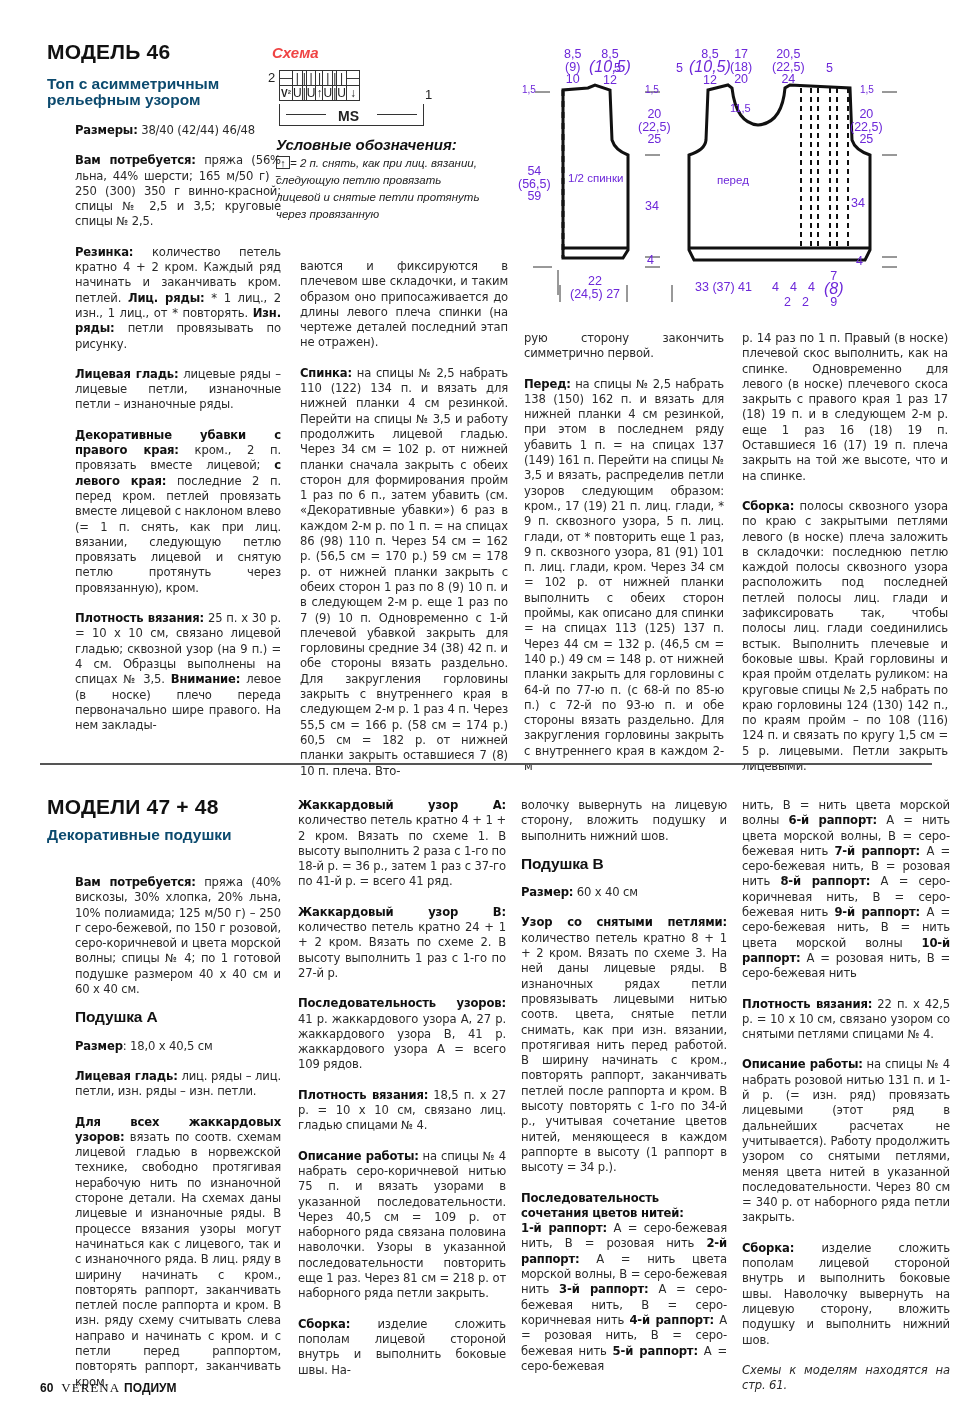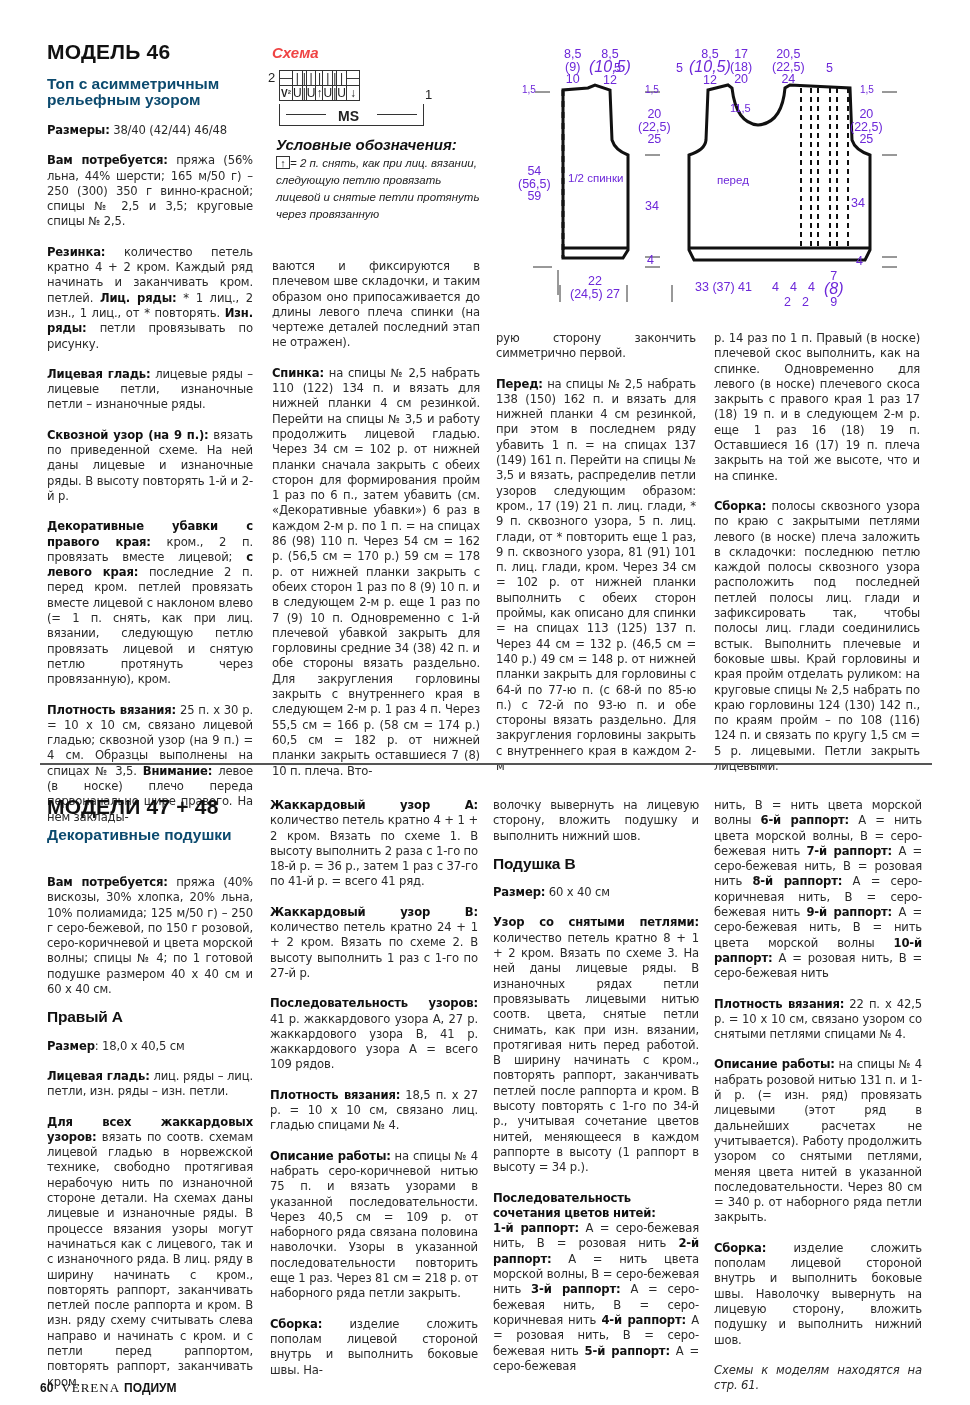--- a/index.html
+++ b/index.html
@@ -1,19 +1,19 @@
 <!DOCTYPE html>
 <html><head>
 <meta charset="utf-8">
 <style>
   * { margin:0; padding:0; box-sizing:border-box; }
   html, body { width:970px; height:1405px; background:#fff; overflow:hidden; }
   body { position:relative; font-family:"DejaVu Sans", sans-serif; color:#222; }
   .abs { position:absolute; }
-  .col { position:absolute; font-size:11.6px; line-height:15.3px; text-align:justify; color:#2a2a2a; letter-spacing:-0.15px; }
+  .col { position:absolute; font-size:11.6px; line-height:15.3px; text-align:justify; color:#2a2a2a; letter-spacing:-0.15px;margin-left:28px; }
   .col p { margin-bottom:15px; hyphens:manual; }
   .col p b, .col span.b { font-weight:bold; color:#111; }
   .h1 { font-family:"Liberation Sans", sans-serif; font-weight:bold; font-size:21px; letter-spacing:0.2px; color:#111; }
   .h2 { font-family:"Liberation Sans", sans-serif; font-weight:bold; font-size:15.5px; line-height:16px; color:#0c4a6e; }
   .h3 { font-family:"Liberation Sans", sans-serif; font-weight:bold; font-size:15.5px; color:#111; }
   .ital { font-style:italic; }
   .schema-title { font-family:"Liberation Sans", sans-serif; font-weight:bold; font-style:italic; font-size:15px; color:#ef4444; }
   .legend-title { font-family:"Liberation Sans", sans-serif; font-weight:bold; font-style:italic; font-size:15px; color:#111; }
   .legend-text { font-family:"Liberation Sans", sans-serif; font-style:italic; font-size:11.5px; line-height:17px; color:#222; }
   .chart { border:1.5px solid #333; }
@@ -29,21 +29,20 @@
 <body>
 
 <div class="abs h1" style="left:47px;top:40px;">МОДЕЛЬ 46</div>
 <div class="abs h2" style="left:47px;top:76px;width:215px;">Топ с асимметричным рельефным узором</div>
 
 <div class="col" style="left:47px;top:123px;width:206px;">
   <p><b>Размеры:</b><span> 38/40 (42/44) 46/48</span></p>
   <p><b>Вам потребуется:</b><span> пряжа (56% льна, 44% шерсти; 165 м/50 г) – 250 (300) 350 г винно-красной; спицы № 2,5 и 3,5; круговые спицы № 2,5.</span></p>
   <p><b>Резинка:</b><span> количество петель кратно 4 + 2 кром. Каждый ряд начинать и заканчивать кром. петлей. </span><b>Лиц. ряды:</b><span> * 1 лиц., 2 изн., 1 лиц., от * повторять. </span><b>Изн. ряды:</b><span> петли провязывать по рисунку.</span></p>
   <p><b>Лицевая гладь:</b><span> лицевые ряды – лицевые петли, изнаночные петли – изнаночные ряды.</span></p>
-  <p><b>Сквозной узор (на 9 п.):</b><span> вязать по приведенной схеме. На ней даны лицевые и изнаночные ряды. В высоту повторять 1-й и 2-й р.</span></p>
   <p><b>Декоративные убавки с правого края:</b><span> кром., 2 п. провязать вместе лицевой; </span><b>с левого края:</b><span> последние 2 п. перед кром. петлей провязать вместе лицевой с наклоном влево (= 1 п. снять, как при лиц. вязании, следующую петлю провязать лицевой и снятую петлю протянуть через провязанную), кром.</span></p>
   <p><b>Плотность вязания:</b><span> 25 п. x 30 р. = 10 x 10 см, связано лицевой гладью; сквозной узор (на 9 п.) = 4 см. Образцы выполнены на спицах № 3,5. </span><b>Внимание:</b><span> левое (в носке) плечо переда первоначально шире правого. На нем заклады-</span></p>
 </div>
 
 <div class="abs schema-title" style="left:272px;top:44px;">Схема</div>
 <div class="abs" style="left:268px;top:70px;">
   <span class="abs" style="left:0;top:0;font-size:13px;font-family:'Liberation Sans',sans-serif;">2</span>
   <span class="abs" style="left:157px;top:17px;font-size:13px;font-family:'Liberation Sans',sans-serif;">1</span>
   <table class="chart abs" style="left:11px;top:0;">
     <tbody>
@@ -160,21 +159,21 @@
   <p><b>Сборка:</b><span> полосы сквозного узора по краю с закрытыми петлями левого (в носке) плеча заложить в складочки: последнюю петлю каждой полосы сквозного узора расположить под последней петлей полосы лиц. глади и зафиксировать так, чтобы полосы лиц. глади соединились встык. Выполнить плечевые и боковые швы. Край горловины и края пройм отделать руликом: на круговые спицы № 2,5 набрать по краю горловины 124 (130) 142 п., по краям пройм – по 108 (116) 124 п. и связать по кругу 1,5 см = 5 р. лицевыми. Петли закрыть лицевыми.</span></p>
 </div>
 
 <div class="sep"></div>
 
 <div class="abs h1" style="left:47px;top:795px;">МОДЕЛИ 47 + 48</div>
 <div class="abs h2" style="left:47px;top:827px;width:200px;">Декоративные подушки</div>
 
 <div class="col" style="left:47px;top:875px;width:206px;">
   <p style="margin-bottom:12px;"><b>Вам потребуется:</b><span> пряжа (40% вискозы, 30% хлопка, 20% льна, 10% полиамида; 125 м/50 г) – 250 г серо-бежевой, по 150 г розовой, серо-коричневой и цвета морской волны; спицы № 4; по 1 готовой подушке размером 40 x 40 см и 60 x 40 см.</span></p>
-  <div class="h3" style="margin-bottom:14px;">Правый А</div>
+  <div class="h3" style="margin-bottom:14px;">Подушка А</div>
   <p><b>Размер</b><span>: 18,0 x 40,5 см</span></p>
   <p><b>Лицевая гладь:</b><span> лиц. ряды – лиц. петли, изн. ряды – изн. петли.</span></p>
   <p><b>Для всех жаккардовых узоров:</b><span> вязать по соотв. схемам лицевой гладью в норвежской технике, свободно протягивая нерабочую нить по изнаночной стороне детали. На схемах даны лицевые и изнаночные ряды. В процессе вязания узоры могут начинаться как с лицевого, так и с изнаночного ряда. В лиц. ряду в ширину начинать с кром., повторять раппорт, заканчивать петлей после раппорта и кром. В изн. ряду схему считывать слева направо и начинать с кром. и с петли перед раппортом, повторять раппорт, заканчивать кром.</span></p>
 </div>
 
 <div class="col" style="left:270px;top:798px;width:208px;">
   <p><b>Жаккардовый узор А:</b><span> количество петель кратно 4 + 1 + 2 кром. Вязать по схеме 1. В высоту выполнить 2 раза с 1-го по 18-й р. = 36 р., затем 1 раз с 37-го по 41-й р. = всего 41 ряд.</span></p>
   <p><b>Жаккардовый узор В:</b><span> количество петель кратно 24 + 1 + 2 кром. Вязать по схеме 2. В высоту выполнить 1 раз с 1-го по 27-й р.</span></p>
   <p><b>Последовательность узоров:</b><span> 41 р. жаккардового узора А, 27 р. жаккардового узора В, 41 р. жаккардового узора А = всего 109 рядов.</span></p>
   <p><b>Плотность вязания:</b><span> 18,5 п. x 27 р. = 10 x 10 см, связано лиц. гладью спицами № 4.</span></p>

